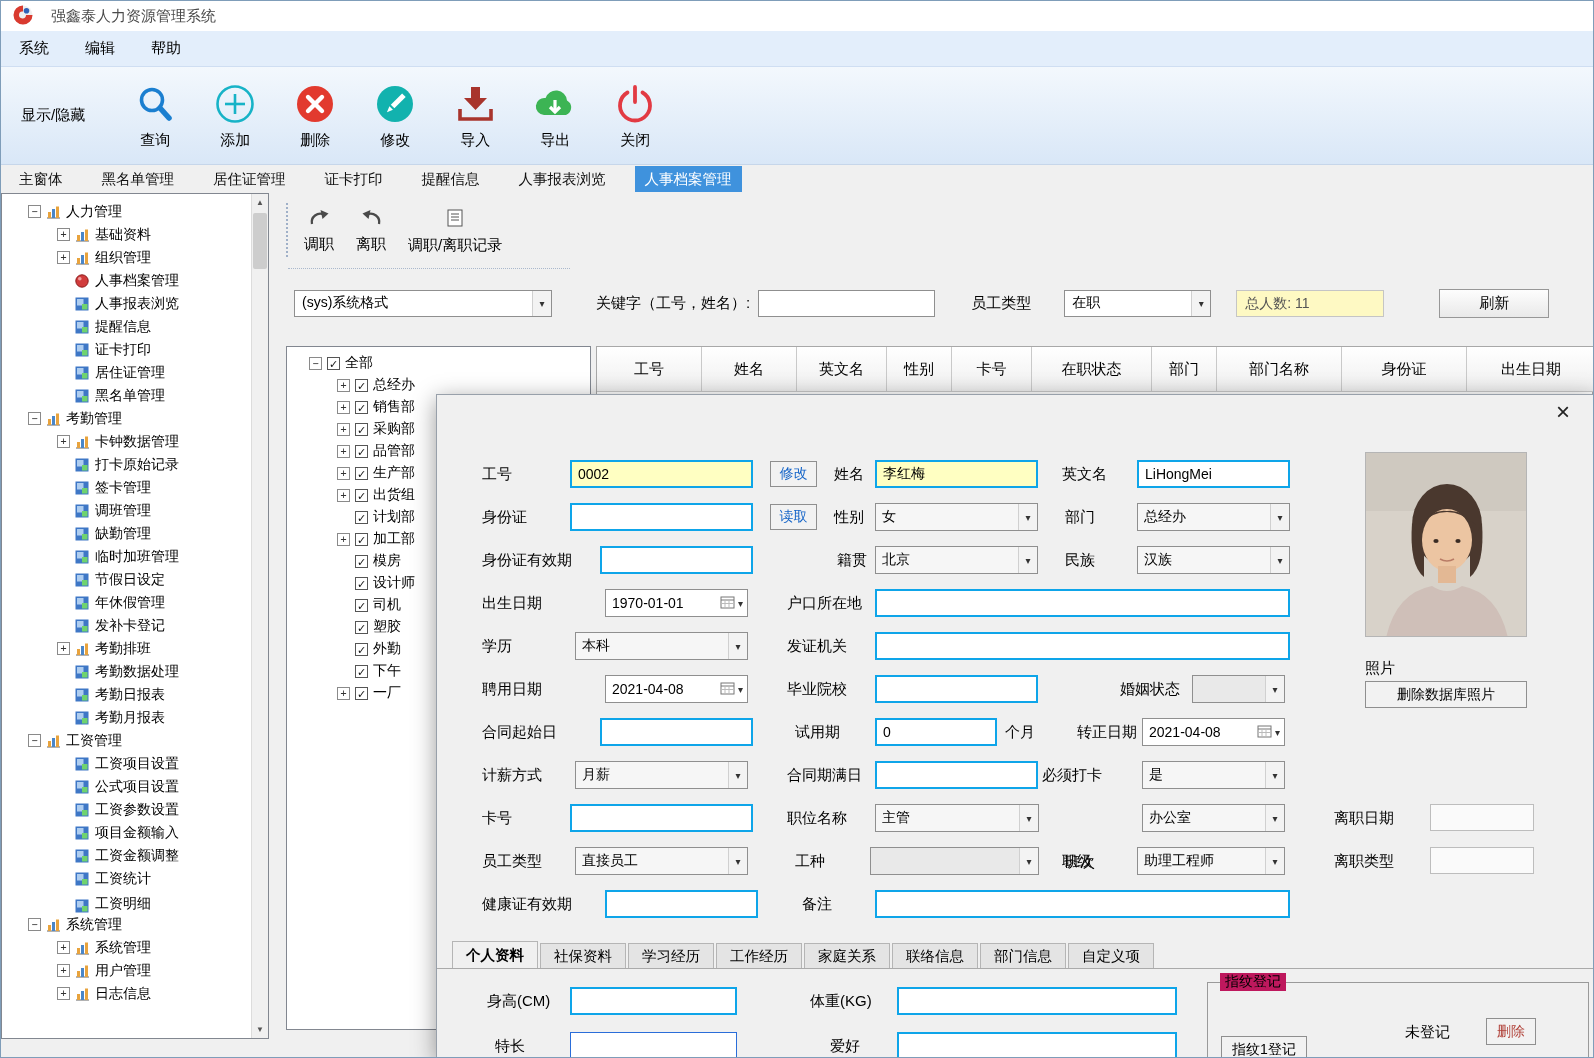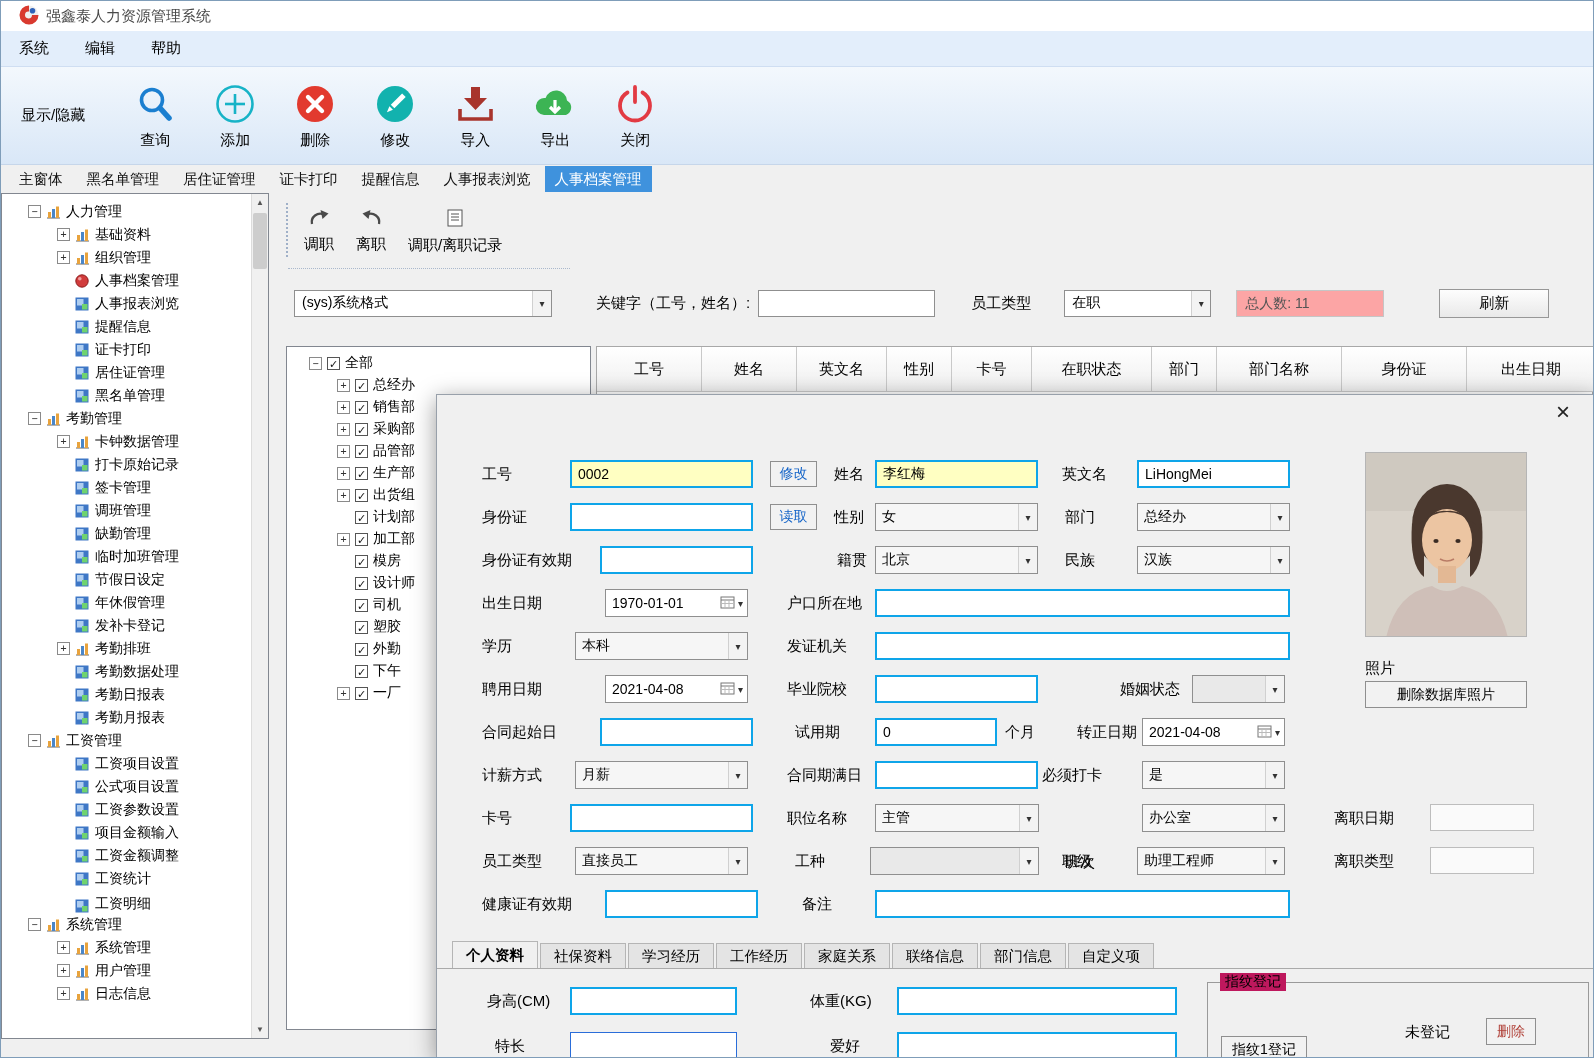--- a/index.html
+++ b/index.html
@@ -1,37 +1,37 @@
 <!DOCTYPE html>
 <html><head>
 <meta charset="utf-8">
 <style>
 *{box-sizing:border-box;margin:0;padding:0;}
 html,body{background:#9a9a9a;}
 body{font-family:"Liberation Sans","DejaVu Sans",sans-serif;font-size:14px;color:#000;}
 .app{position:relative;width:1594px;height:1058px;background:#f0f0f0;overflow:hidden;border:1px solid #7f9db9;}
 
 
-.titlebar{position:absolute;left:0;top:0;right:0;height:30px;background:#fff;display:flex;align-items:center;padding-left:18px;gap:7px;}
+.titlebar{position:absolute;left:0;top:0;right:0;height:30px;background:#fff;display:flex;align-items:center;padding-left:12px;gap:18px;}
 .titlebar .title{font-size:15px;color:#4a4a4a;}
 
 
 .menubar{position:absolute;left:0;top:30px;right:0;height:36px;background:#e3eefb;display:flex;align-items:center;border-bottom:1px solid #cfdef2;}
 .mi{padding:0 18px;font-size:15px;height:100%;display:flex;align-items:center;cursor:default;}
 
 
 .toolbar{position:absolute;left:0;top:66px;right:0;height:98px;background:linear-gradient(#f3f8fd,#d9e7f7);display:flex;align-items:center;border-bottom:1px solid #c6d6ea;}
 .tool-toggle{margin:0 16px 0 20px;font-size:15px;cursor:default;}
 .tbtns{display:flex;margin-left:14px;}
 .tbtn{width:80px;display:flex;flex-direction:column;align-items:center;gap:5px;cursor:default;}
 .ticon{width:46px;height:44px;display:flex;align-items:center;justify-content:center;}
 .tlabel{font-size:15px;}
 
 
-.tabbar{position:absolute;left:0;top:164px;right:0;height:28px;background:#f0f0f0;display:flex;align-items:center;padding-left:8px;gap:4px;}
+.tabbar{position:absolute;left:0;top:164px;right:0;height:28px;background:#f0f0f0;display:flex;align-items:center;padding-left:8px;gap:19px;}
 .tab{height:26px;display:flex;align-items:center;padding:0 10px;font-size:14.5px;color:#111;cursor:default;white-space:nowrap;}
 .tab.active{background:#3f92dd;color:#fff;}
 
 
 .nav{position:absolute;left:0;top:192px;width:268px;height:846px;background:#fff;border:1px solid #828790;}
 .nav-items{position:absolute;left:0;top:6px;right:18px;bottom:0;overflow:hidden;}
 .titem{height:23px;display:flex;align-items:center;gap:5px;white-space:nowrap;cursor:default;}
 .expander{width:13px;height:13px;border:1px solid #8a8a8a;background:#fff;font:10px "DejaVu Sans Mono",monospace;line-height:11px;text-align:center;color:#333;flex:none;}
 .exp-sp{width:13px;flex:none;}
 .tico{width:15px;height:14px;flex:none;display:flex;align-items:center;}
@@ -47,21 +47,21 @@
 .sbtns{display:flex;align-items:flex-start;padding:12px 0 0 14px;gap:10px;}
 .sbtn{display:flex;flex-direction:column;align-items:center;gap:6px;padding:2px 6px;font-size:15px;cursor:default;white-space:nowrap;}
 .sec-sep{position:absolute;left:4px;bottom:2px;width:282px;border-top:1px dotted #aab8cc;}
 
 
 .filter{position:absolute;left:283px;top:272px;right:0;height:60px;display:flex;align-items:center;}
 .flabel{font-size:15px;white-space:nowrap;}
 .combo{height:27px;border:1px solid #8f8f8f;background:#fff;display:flex;align-items:center;padding-left:7px;font-size:14px;cursor:default;}
 .carrow{margin-left:auto;width:19px;height:100%;display:flex;align-items:center;justify-content:center;font-size:10px;color:#333;border-left:1px solid #d0d0d0;background:#f3f3f3;flex:none;}
 .ftxt{height:27px;border:1px solid #8f8f8f;background:#fff;padding:0 6px;font-size:14px;font-family:inherit;}
-.total-box{height:27px;width:148px;border:1px solid #c5c5c5;background:#fca5a5;color:#555;font-size:14px;line-height:25px;padding-left:8px;}
+.total-box{height:27px;width:148px;border:1px solid #c5c5c5;background:#fef9c3;color:#555;font-size:14px;line-height:25px;padding-left:8px;}
 .refresh{height:29px;width:110px;border:1px solid #979797;background:linear-gradient(#fdfdfd,#e9e9e9);font-size:15px;font-family:inherit;cursor:default;}
 
 
 .dept-panel{position:absolute;left:285px;top:345px;width:305px;height:684px;background:#fff;border:1px solid #828790;padding-top:5px;overflow:hidden;}
 .ditem{height:22px;display:flex;align-items:center;gap:5px;white-space:nowrap;cursor:default;}
 .chk{width:13px;height:13px;border:1px solid #555;background:#fff;flex:none;font-size:11px;line-height:12px;text-align:center;color:#111;}
 
 
 .grid{position:absolute;left:595px;top:345px;right:0;height:684px;background:#fff;border:1px solid #a8a8a8;}
 .grid-header{display:flex;height:45px;}

